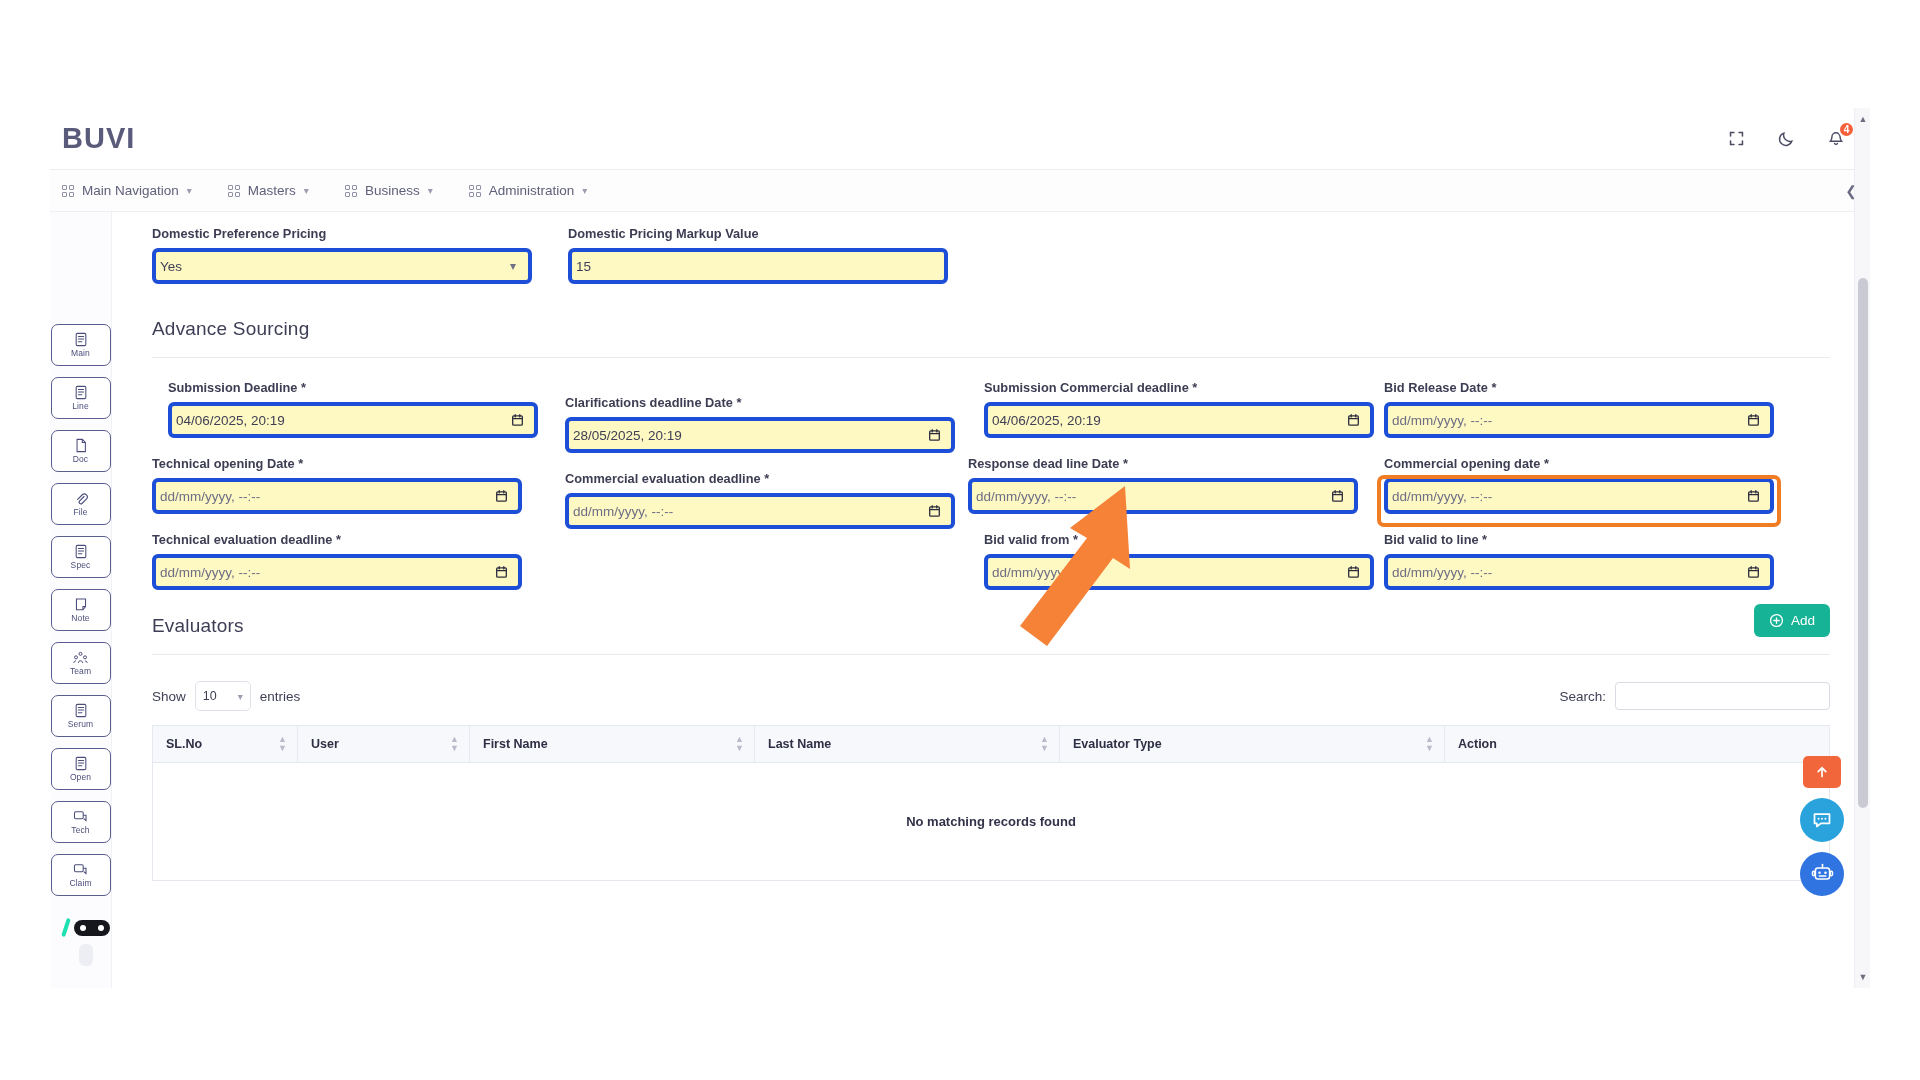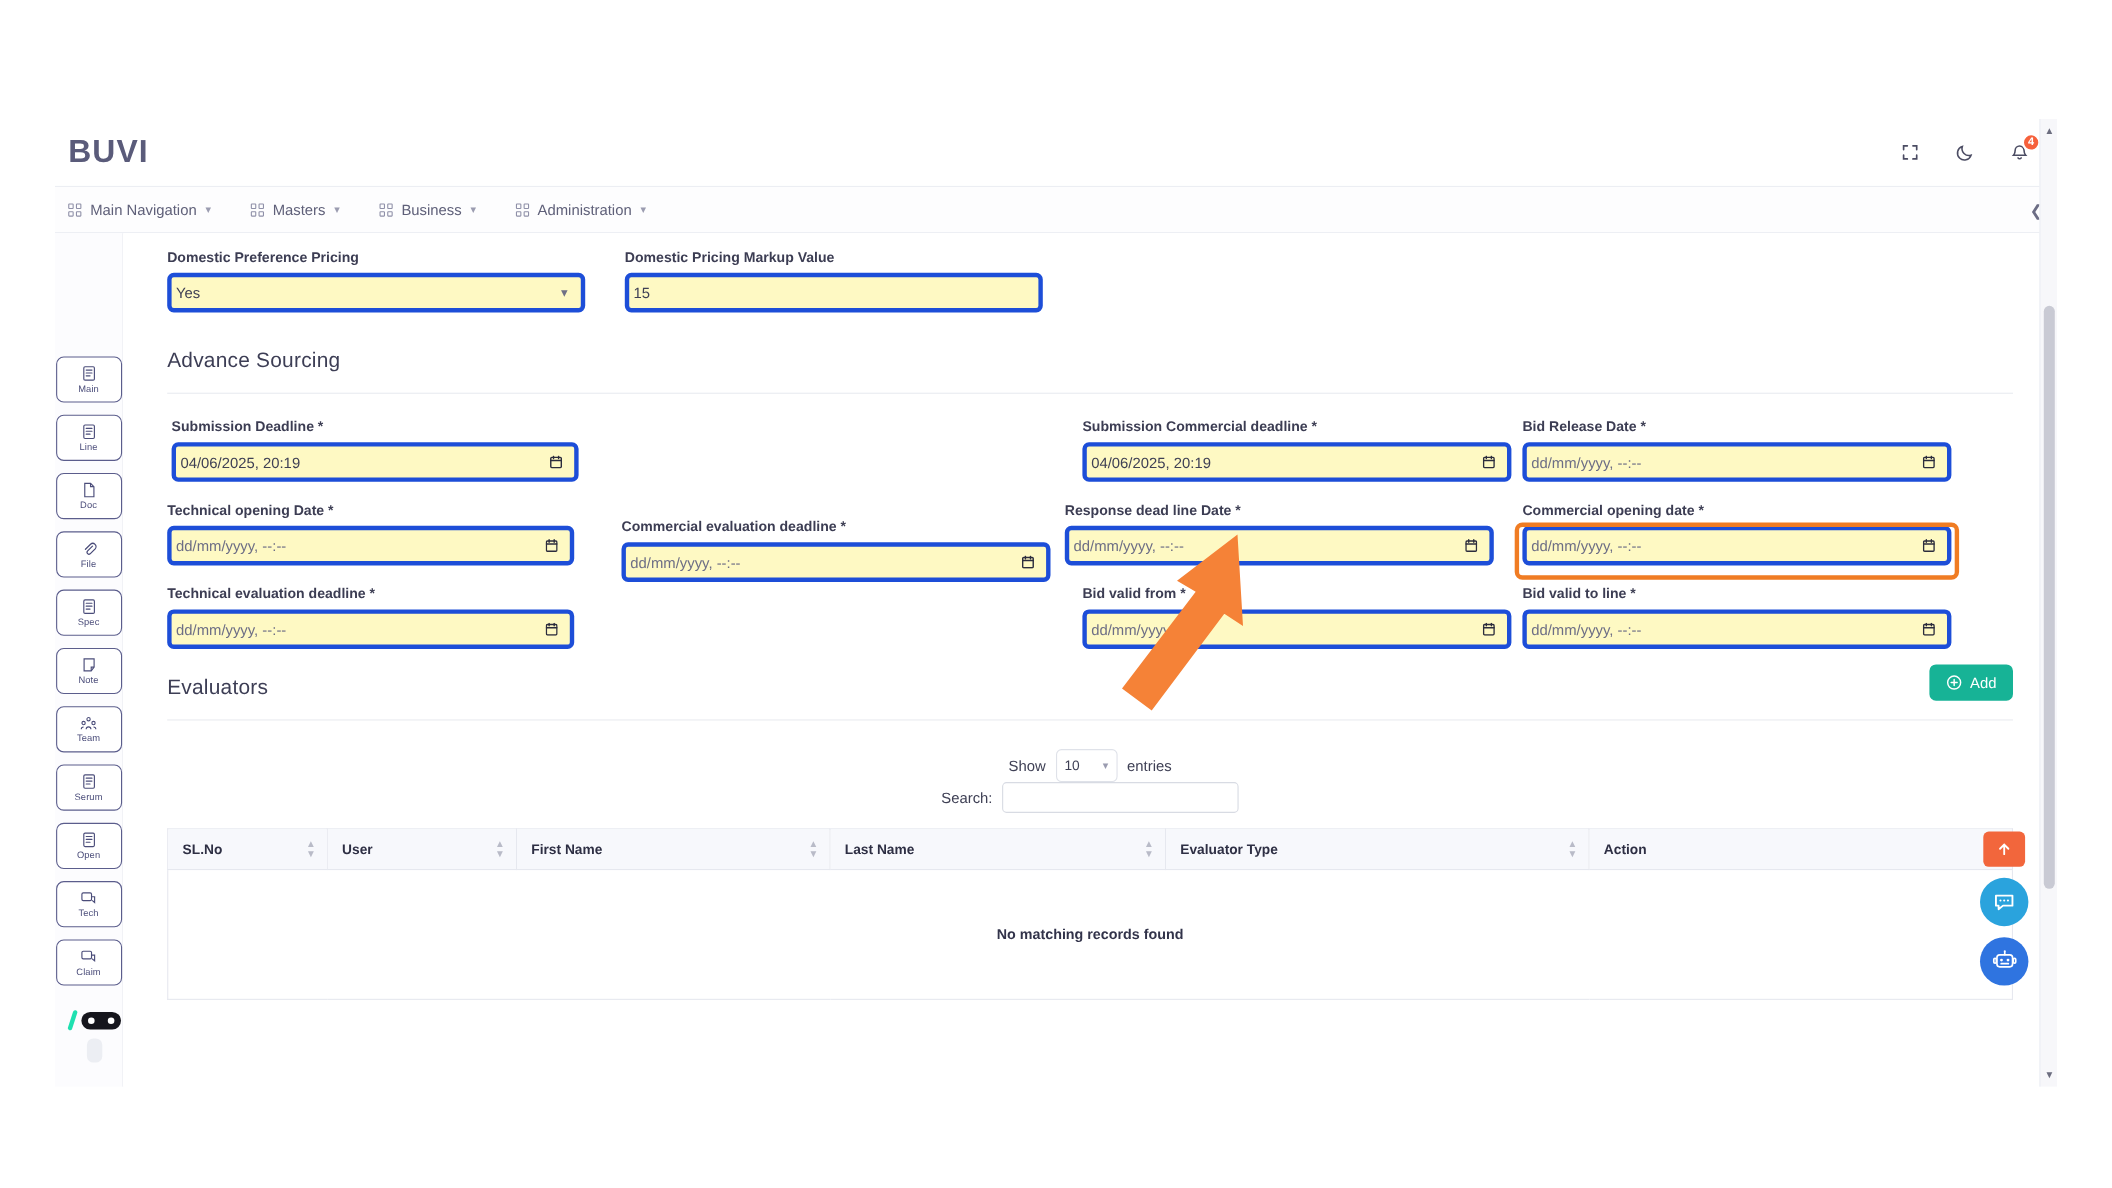--- a/index.html
+++ b/index.html
@@ -232,21 +232,20 @@
     font-size: 13.5px;
     font-weight: 500;
   }
 
   
   .tbl-top {
     display: flex;
     align-items: center;
     justify-content: space-between;
     margin-top: 26px;
-    flex-direction: column;
   }
   .show-wrap { display: flex; align-items: center; gap: 9px; font-size: 13.5px; color: #3f4055; }
   .show-sel {
     height: 30px; width: 56px;
     border: 1px solid #dfe2e9;
     border-radius: 5px;
     display: flex; align-items: center; justify-content: space-between;
     padding: 0 7px;
     font-size: 12.5px;
     color: #3f4055;
@@ -558,21 +557,21 @@
         </div>
       </div>
 
       <div style="margin-top:34px;">
         <div class="sec-title">Advance Sourcing</div>
         <div class="sec-rule"></div>
       </div>
 
       <div style="position:relative; height:210px; margin-top:22px;">
 
-        <div class="fld" style="position:absolute; left:4px; top:0; width:370px;">
+        <div class="fld" style="position:absolute; left:16px; top:0; width:370px;">
           <label class="lbl">Submission Deadline *</label>
           <div class="ctl">
             <span>04/06/2025, 20:19</span>
             <svg class="cal-ic" viewBox="0 0 11 12" fill="none" stroke="#2c2d3d" stroke-width="1.3">
                 <rect x="0.7" y="1.8" width="9.6" height="9.4" rx="1"></rect>
                 <path d="M3.2 0.7v2.2M7.8 0.7v2.2M0.7 4.6h9.6" stroke-linecap="round"></path>
               </svg>
           </div>
         </div>
         <div class="fld" style="position:absolute; left:0; top:76px; width:370px;">
@@ -589,20 +588,30 @@
           <label class="lbl">Technical evaluation deadline *</label>
           <div class="ctl ph">
             <span>dd/mm/yyyy, --:--</span>
             <svg class="cal-ic" viewBox="0 0 11 12" fill="none" stroke="#2c2d3d" stroke-width="1.3">
                 <rect x="0.7" y="1.8" width="9.6" height="9.4" rx="1"></rect>
                 <path d="M3.2 0.7v2.2M7.8 0.7v2.2M0.7 4.6h9.6" stroke-linecap="round"></path>
               </svg>
           </div>
         </div>
 
+        <div class="fld" style="position:absolute; left:413px; top:15px; width:390px;">
+          <label class="lbl">Clarifications deadline Date *</label>
+          <div class="ctl">
+            <span>28/05/2025, 20:19</span>
+            <svg class="cal-ic" viewBox="0 0 11 12" fill="none" stroke="#2c2d3d" stroke-width="1.3">
+                <rect x="0.7" y="1.8" width="9.6" height="9.4" rx="1"></rect>
+                <path d="M3.2 0.7v2.2M7.8 0.7v2.2M0.7 4.6h9.6" stroke-linecap="round"></path>
+              </svg>
+          </div>
+        </div>
         <div class="fld" style="position:absolute; left:413px; top:91px; width:390px;">
           <label class="lbl">Commercial evaluation deadline *</label>
           <div class="ctl ph">
             <span>dd/mm/yyyy, --:--</span>
             <svg class="cal-ic" viewBox="0 0 11 12" fill="none" stroke="#2c2d3d" stroke-width="1.3">
                 <rect x="0.7" y="1.8" width="9.6" height="9.4" rx="1"></rect>
                 <path d="M3.2 0.7v2.2M7.8 0.7v2.2M0.7 4.6h9.6" stroke-linecap="round"></path>
               </svg>
           </div>
         </div>

